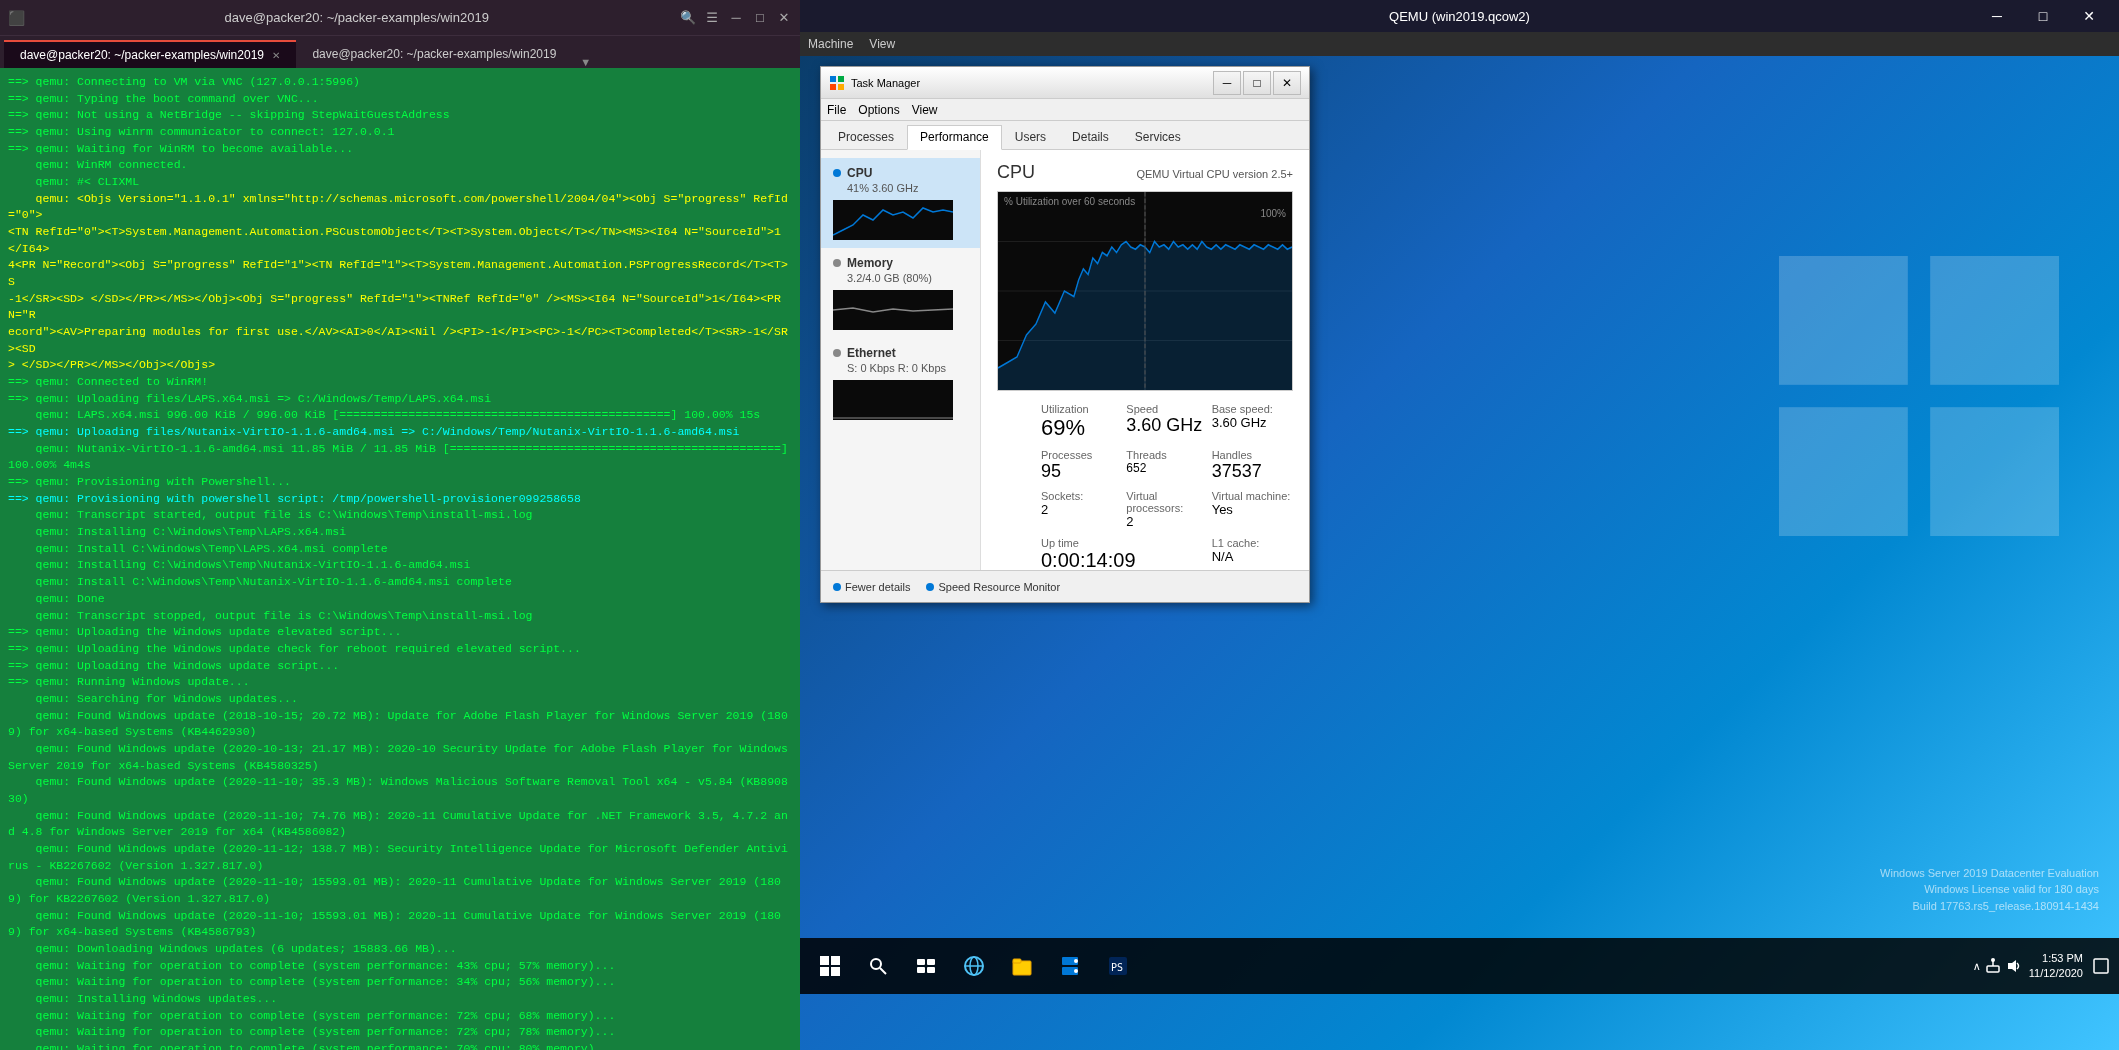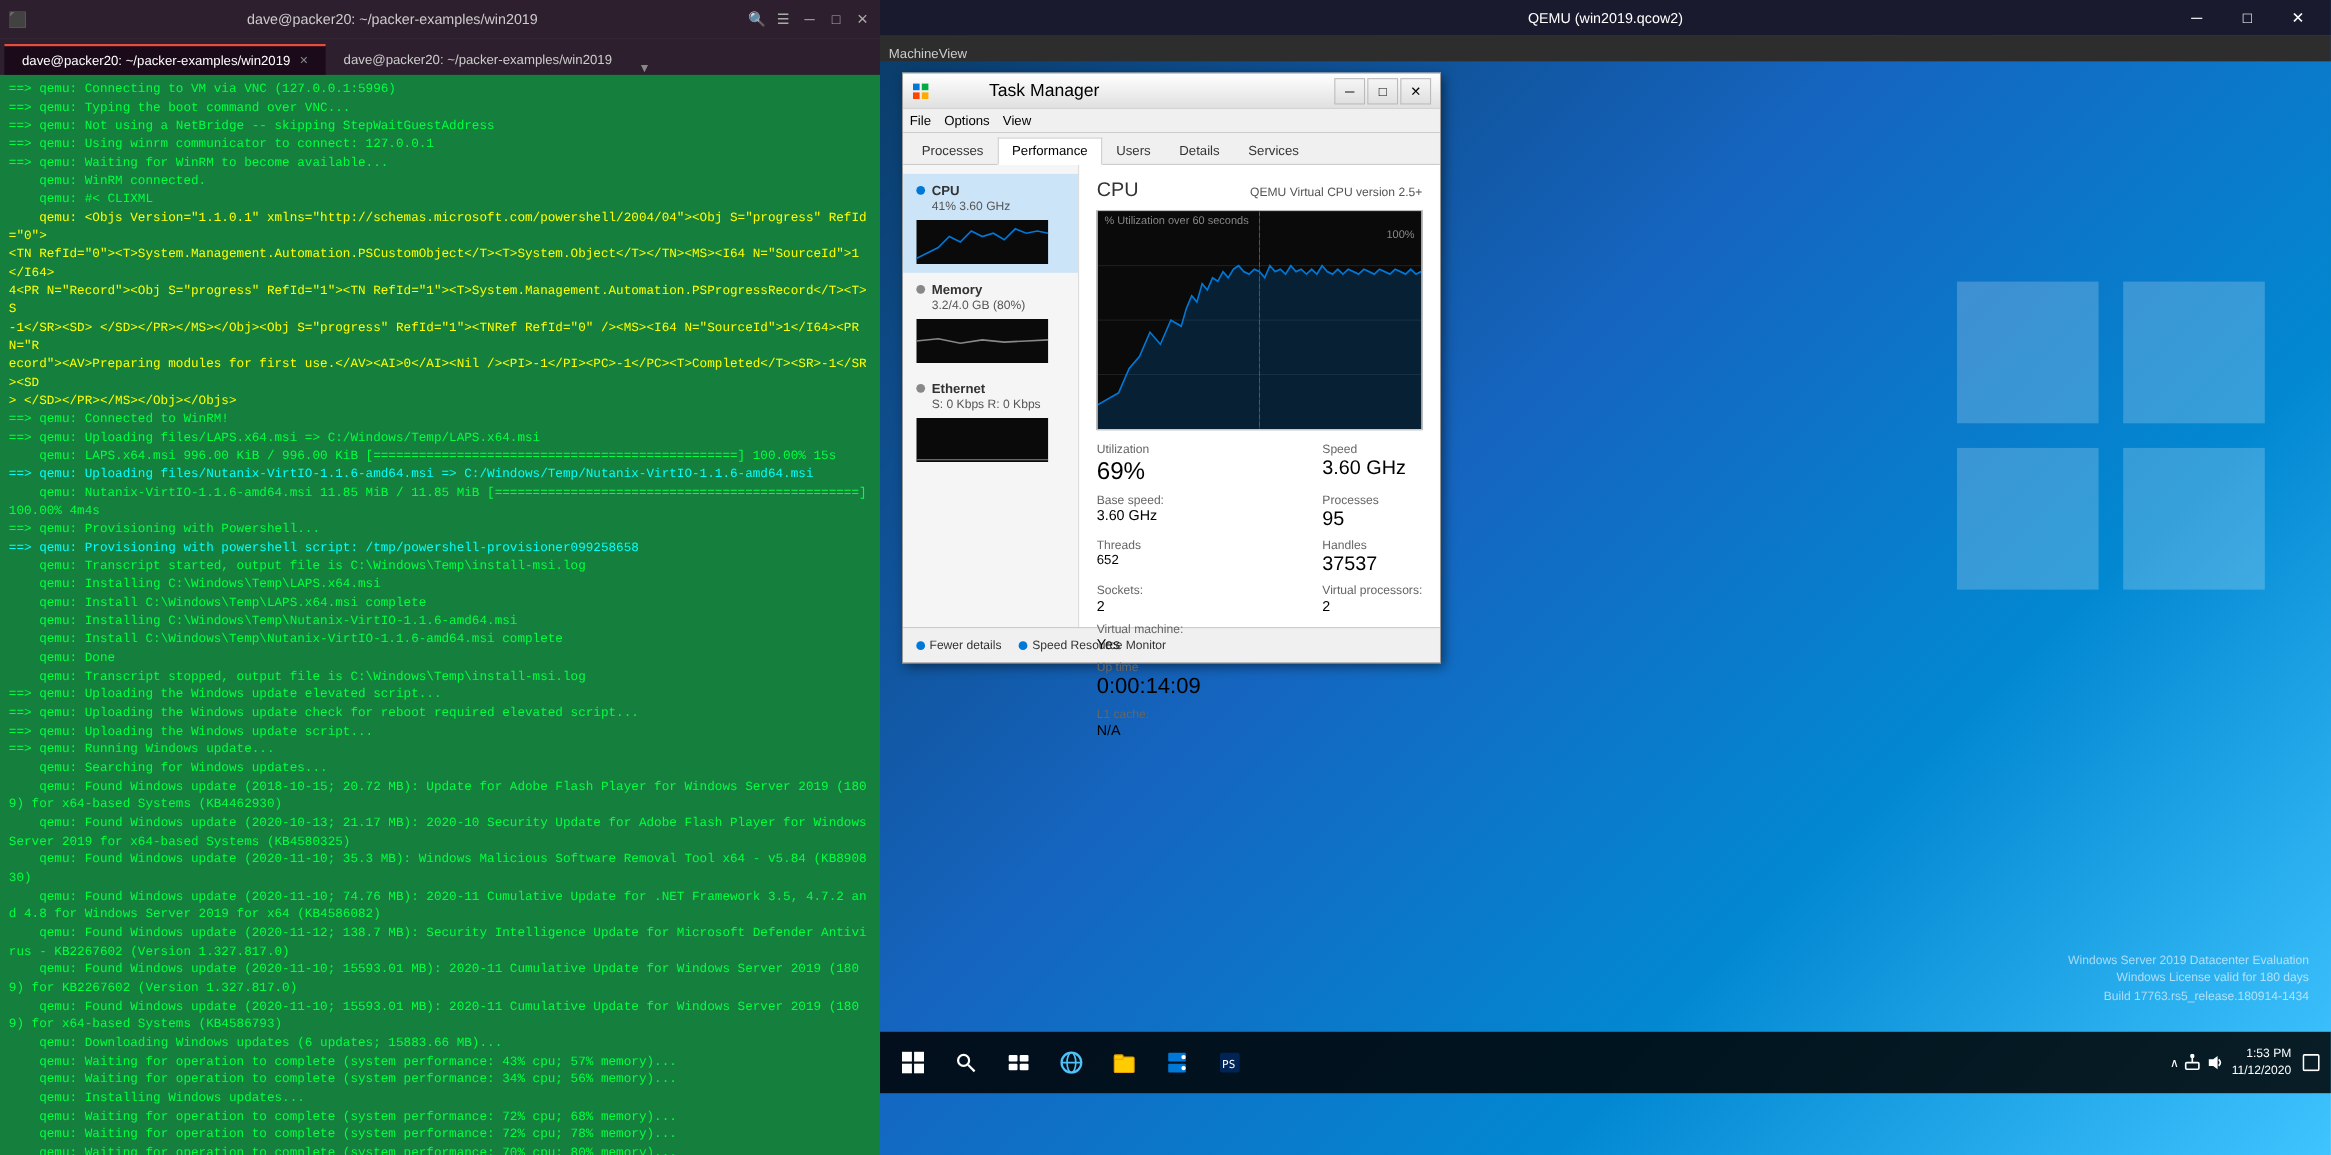--- a/index.html
+++ b/index.html
@@ -152,23 +152,23 @@
       display: flex;
       align-items: center;
       justify-content: center;
     }
 
     
     #qemu-menubar {
       background: #2d2d2d;
       height: 24px;
       display: flex;
-      align-items: flex-end;
+      align-items: center;
       padding: 0 8px;
-      gap: 0;
+      gap: 16px;
     }
 
     .qemu-menu-item {
       color: #ccc;
       font-size: 12px;
       cursor: pointer;
     }
 
     
     #desktop-area {
@@ -236,24 +236,23 @@
       border-bottom: 1px solid #ccc;
     }
 
     #tm-title-icon {
       width: 16px;
       height: 16px;
       margin-right: 6px;
     }
 
     #tm-title-text {
-      font-size: 16px;
+      font-size: 11px;
       color: #000;
       flex: 1;
-      margin-left: 48px;
     }
 
     #tm-win-controls {
       display: flex;
       gap: 2px;
     }
 
     .tm-btn {
       width: 28px;
       height: 24px;
@@ -413,23 +412,24 @@
     }
 
     #cpu-graph-svg {
       width: 100%;
       height: 100%;
     }
 
     
     #tm-cpu-stats {
       display: grid;
-      grid-template-columns: 1fr;
+      grid-template-columns: 1fr 1fr 1fr;
       gap: 8px 4px;
       font-size: 11px;
+      margin-left: 44px;
     }
 
     .stat-item {
       display: flex;
       flex-direction: column;
     }
 
     .stat-label {
       color: #666;
       font-size: 11px;

